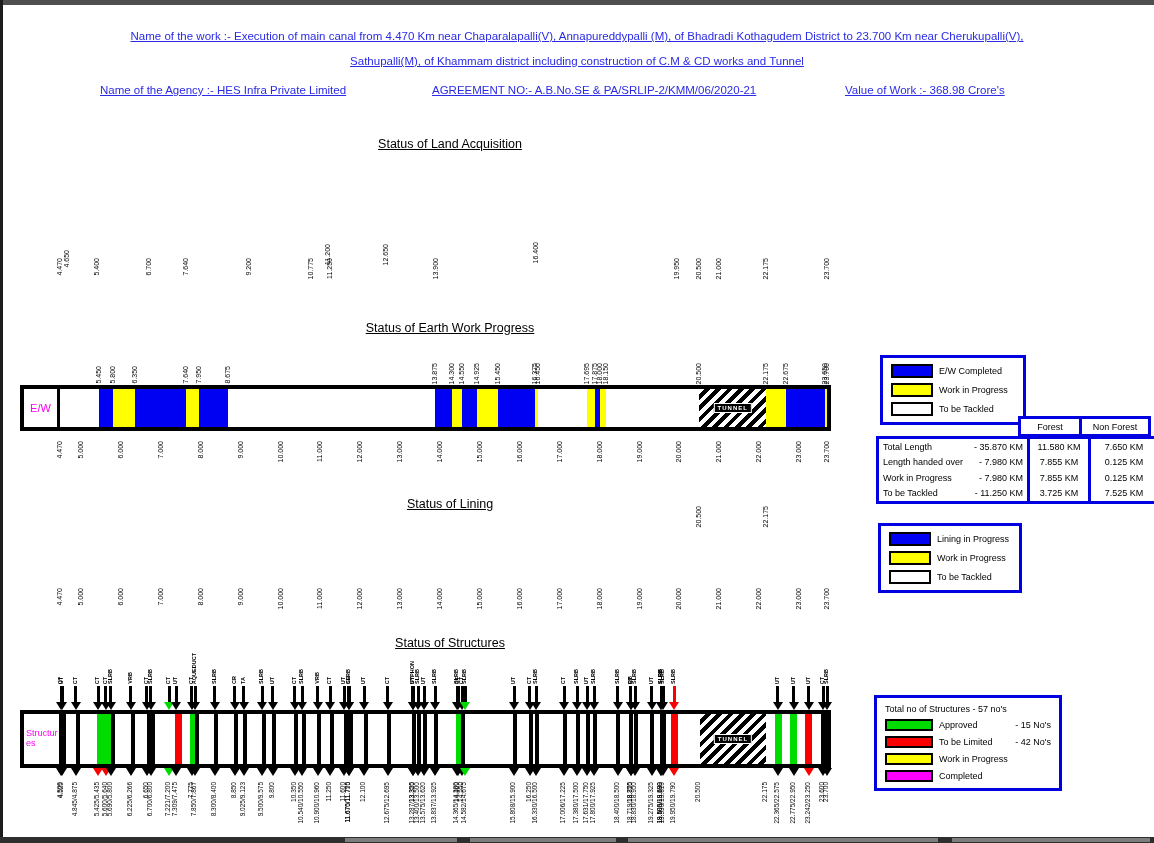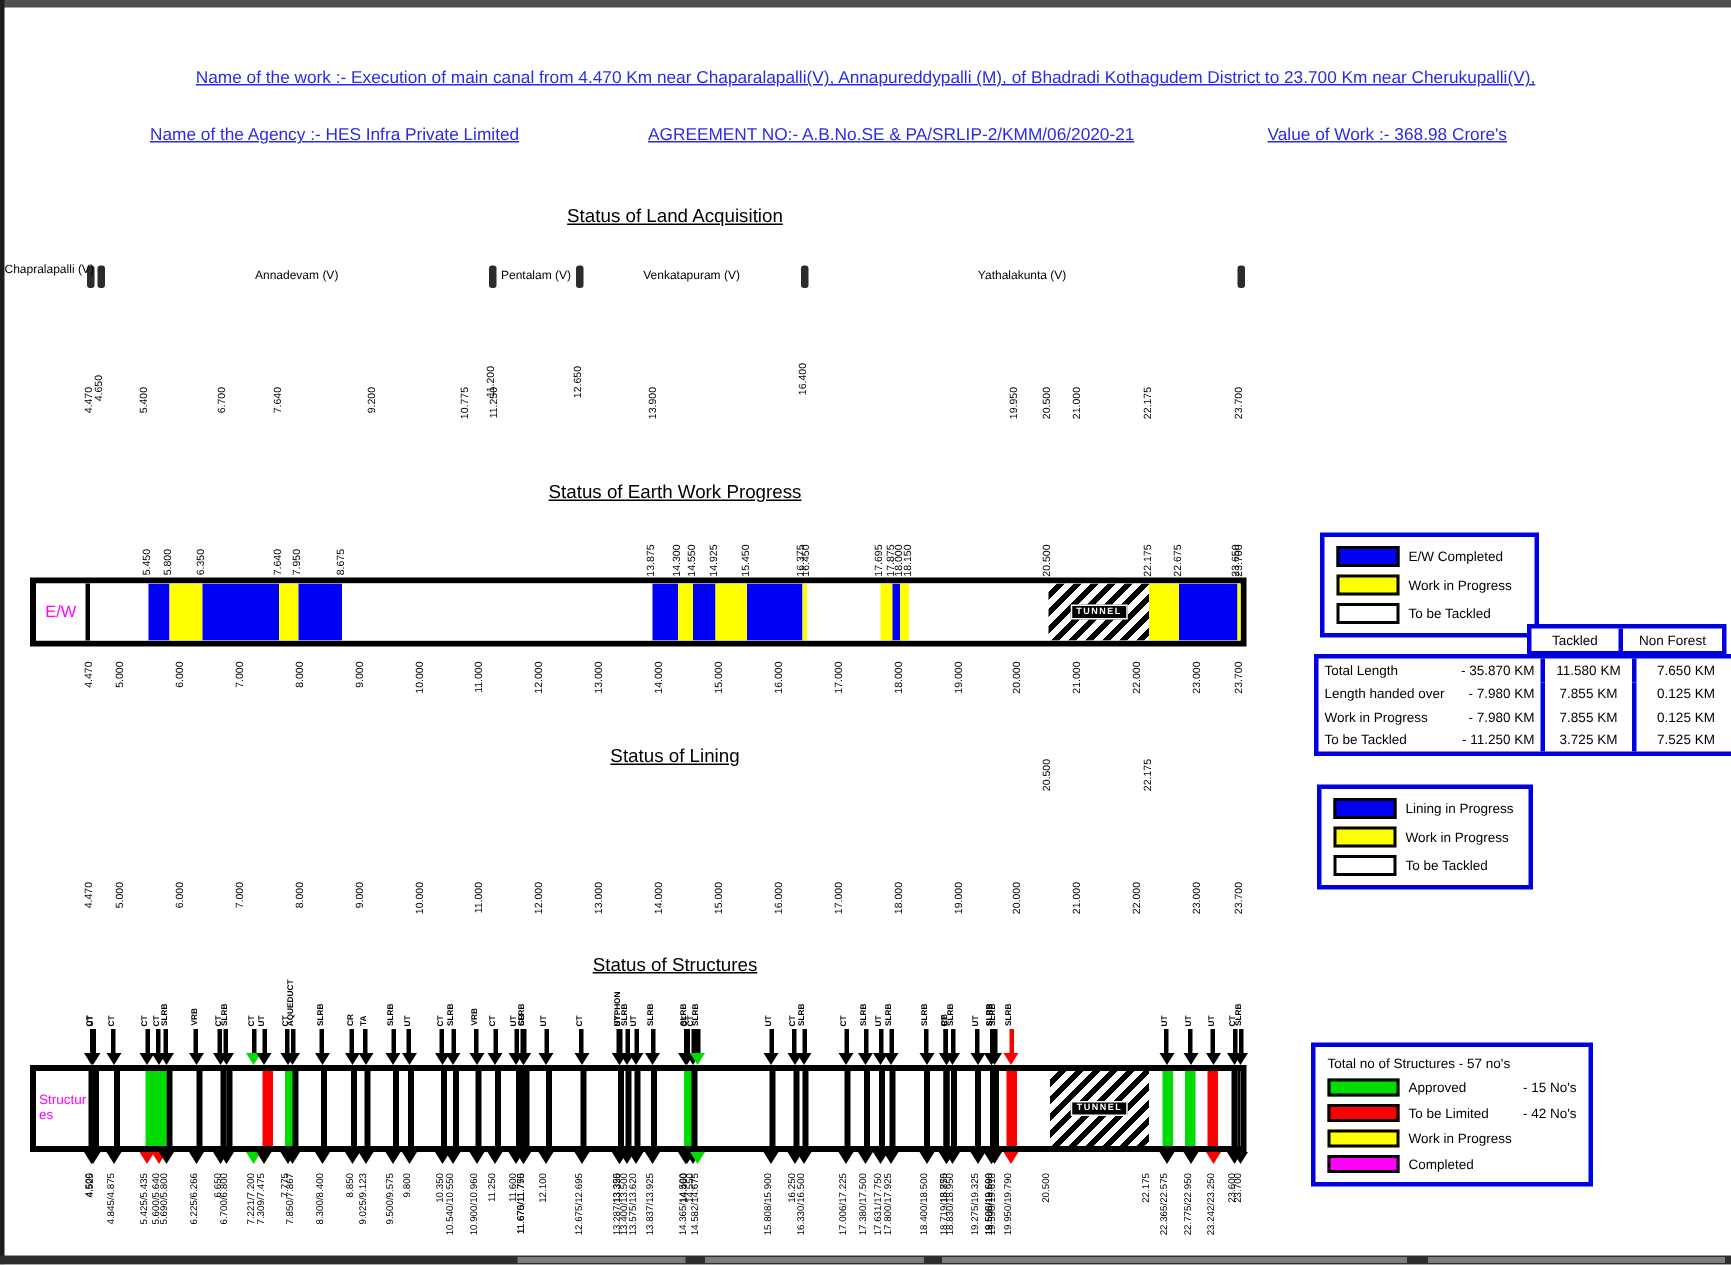--- a/index.html
+++ b/index.html
@@ -8,21 +8,21 @@
   .top-strip{position:absolute;left:0;top:0;width:1154px;height:5px;background:#4f4f4f;}
   .left-edge{position:absolute;left:0;top:0;width:3px;height:843px;background:#1c1c1c;}
   .bottom-strip{position:absolute;left:0;top:837px;width:1154px;height:6px;background:#2e2e2e;}
   .bottom-strip .sb-seg{position:absolute;top:1px;height:4px;background:#7d7d7d;}
 
   
   .hdr-title{position:absolute;top:7px;left:628px;transform:translateX(-50%);
              font-size:15px;color:#FF00FF;text-decoration:underline;white-space:nowrap;}
   .hdr-line{position:absolute;left:0;width:1154px;text-align:center;font-size:11.5px;
             color:#2b2be6;text-decoration:underline;white-space:nowrap;}
-  .hdr-work1{top:46px;} .hdr-work2{top:55px;}
+  .hdr-work1{top:30px;} .hdr-work2{top:55px;}
   .hdr-agency-row{position:absolute;top:84px;left:0;width:1154px;font-size:11.5px;color:#2b2be6;}
   .hdr-agency-row span{position:absolute;text-decoration:underline;white-space:nowrap;}
   .hdr-agency{left:100px;} .hdr-agreement{left:432px;} .hdr-value{left:845px;}
 
   
   .chart-title{position:absolute;left:450px;transform:translateX(-50%);font-size:12.5px;
                text-decoration:underline;white-space:nowrap;}
 
   
   .bar{position:absolute;left:20px;width:803px;border:4px solid #000;background:#fff;display:flex;}
@@ -78,40 +78,28 @@
   .td.c2,.td.c3{justify-content:center;border-left:3px solid #0000e0;}
 </style>
 </head>
 <body>
 
 <div class="page">
   <div class="top-strip"></div>
   <div class="left-edge"></div>
 
   <div class="hdr-line hdr-work1">Name of the work :- Execution of main canal from 4.470 Km near Chaparalapalli(V), Annapureddypalli (M), of Bhadradi Kothagudem District to 23.700 Km near Cherukupalli(V),</div>
+  <div class="hdr-line hdr-work2">Sathupalli(M), of Khammam district including construction of C.M &amp; CD works and Tunnel</div>
   <div class="hdr-agency-row">
     <span class="hdr-agency">Name of the Agency :-  HES Infra Private Limited</span>
     <span class="hdr-agreement">AGREEMENT NO:- A.B.No.SE &amp; PA/SRLIP-2/KMM/06/2020-21</span>
     <span class="hdr-value">Value of Work :-   368.98 Crore's</span>
   </div>
 
   <div class="chart-title" style="top:137px">Status of Land Acquisition</div>
-  <div class="villages" id="la-villages">
-      <div class="vmark" style="left: calc(0% - 2px);"></div>
-      <div class="vmark" style="left: calc(0.936037% - 2px);"></div>
-      <div class="vmark" style="left: calc(34.9974% - 2px);"></div>
-      <div class="vmark" style="left: calc(42.5377% - 2px);"></div>
-      <div class="vmark" style="left: calc(62.0385% - 2px);"></div>
-      <div class="vmark" style="left: calc(100% - 2px);"></div>
-      <div class="vlabel pageleft">Chapralapalli (V)</div>
-      <div class="vlabel" style="left: 17.9667%;">Annadevam (V)</div>
-      <div class="vlabel" style="left: 38.7676%;">Pentalam (V)</div>
-      <div class="vlabel" style="left: 52.2881%;">Venkatapuram (V)</div>
-      <div class="vlabel" style="left: 81.0192%;">Yathalakunta (V)</div>
-    </div>
   <div class="axis axis-bottom" id="la-axis" style="top:252px;height:50px">
       <div class="tick vtext" style="left: calc(0% - 4px); top: 6px;">4.470</div>
       <div class="tick vtext" style="left: calc(0.936037% - 4px); top: -2px;">4.650</div>
       <div class="tick vtext" style="left: calc(4.83619% - 4px); top: 6px;">5.400</div>
       <div class="tick vtext" style="left: calc(11.5965% - 4px); top: 6px;">6.700</div>
       <div class="tick vtext" style="left: calc(16.4847% - 4px); top: 6px;">7.640</div>
       <div class="tick vtext" style="left: calc(24.597% - 4px); top: 6px;">9.200</div>
       <div class="tick vtext" style="left: calc(32.7873% - 4px); top: 6px;">10.775</div>
       <div class="tick vtext" style="left: calc(34.9974% - 4px); top: -8px;">11.200</div>
       <div class="tick vtext" style="left: calc(35.2574% - 4px); top: 6px;">11.250</div>
@@ -210,21 +198,21 @@
       <div class="lg-row">
         <div class="lg-sw" style="background: rgb(255, 255, 0);"></div>
         <div class="lg-label">Work in Progress</div>
       </div>
       <div class="lg-row">
         <div class="lg-sw" style="background: rgb(255, 255, 255);"></div>
         <div class="lg-label">To be Tackled</div>
       </div>
     </div>
   <div class="thead" id="ew-thead" style="left:1018px;top:416px">
-      <div class="th" style="width: 58px;">Tackled</div>
+      <div class="th" style="width: 58px;">Forest</div>
       <div class="th" style="width: 66px;">Non Forest</div>
     </div>
   <div class="tbody" id="ew-tbody" style="left:876px;top:436px;grid-template-columns:148px 61px 69px">
       <div class="td c1">
         <div>Total Length</div>
         <div>- 35.870 KM</div>
       </div>
       <div class="td c2">11.580 KM</div>
       <div class="td c3">7.650 KM</div>
       <div class="td c1">

